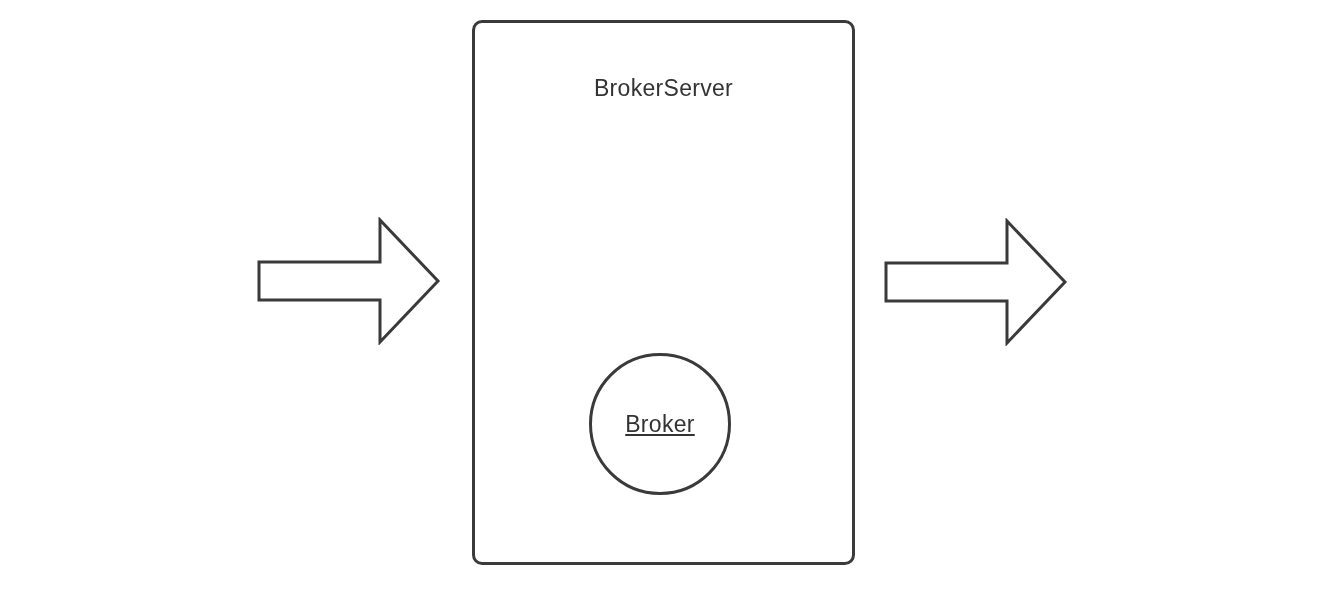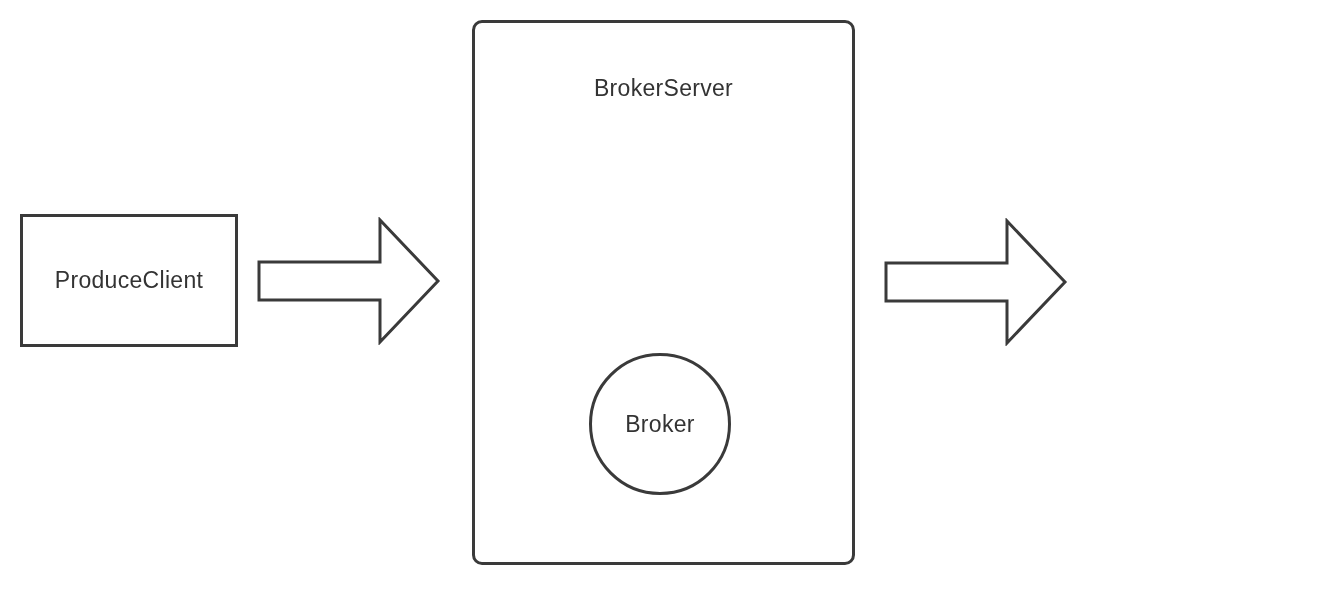--- a/index.html
+++ b/index.html
@@ -47,20 +47,21 @@
   #broker-server .title {
     margin-top: 52px;
     font-size: 23px;
   }
   #broker-circle {
     left: 589px;
     top: 353px;
     width: 142px;
     height: 142px;
     border-radius: 50%;
+    text-decoration: underline;
   }
   .arrow {
     position: absolute;
     width: 184px;
     height: 128px;
   }
   #arrow-left { left: 257px; top: 217px; }
   #arrow-right { left: 884px; top: 218px; }
   .arrow svg { display: block; width: 100%; height: 100%; }
   .arrow polygon {
@@ -68,23 +69,20 @@
     stroke: #3a3a3a;
     stroke-width: 3;
     stroke-linejoin: miter;
   }
 </style>
 </head>
 <body>
 
 <div class="canvas">
 
-  <div class="node rect-node" id="produce-client">
-    <span>ProduceClient</span>
-  </div>
 
   <div class="arrow" id="arrow-left">
     <svg viewBox="0 0 184 128" xmlns="http://www.w3.org/2000/svg" aria-hidden="true">
       <polygon points="2,45 123,45 123,3 181,64 123,125 123,83 2,83"></polygon>
     </svg>
   </div>
 
   <div class="node" id="broker-server">
     <span class="title">BrokerServer</span>
   </div>

